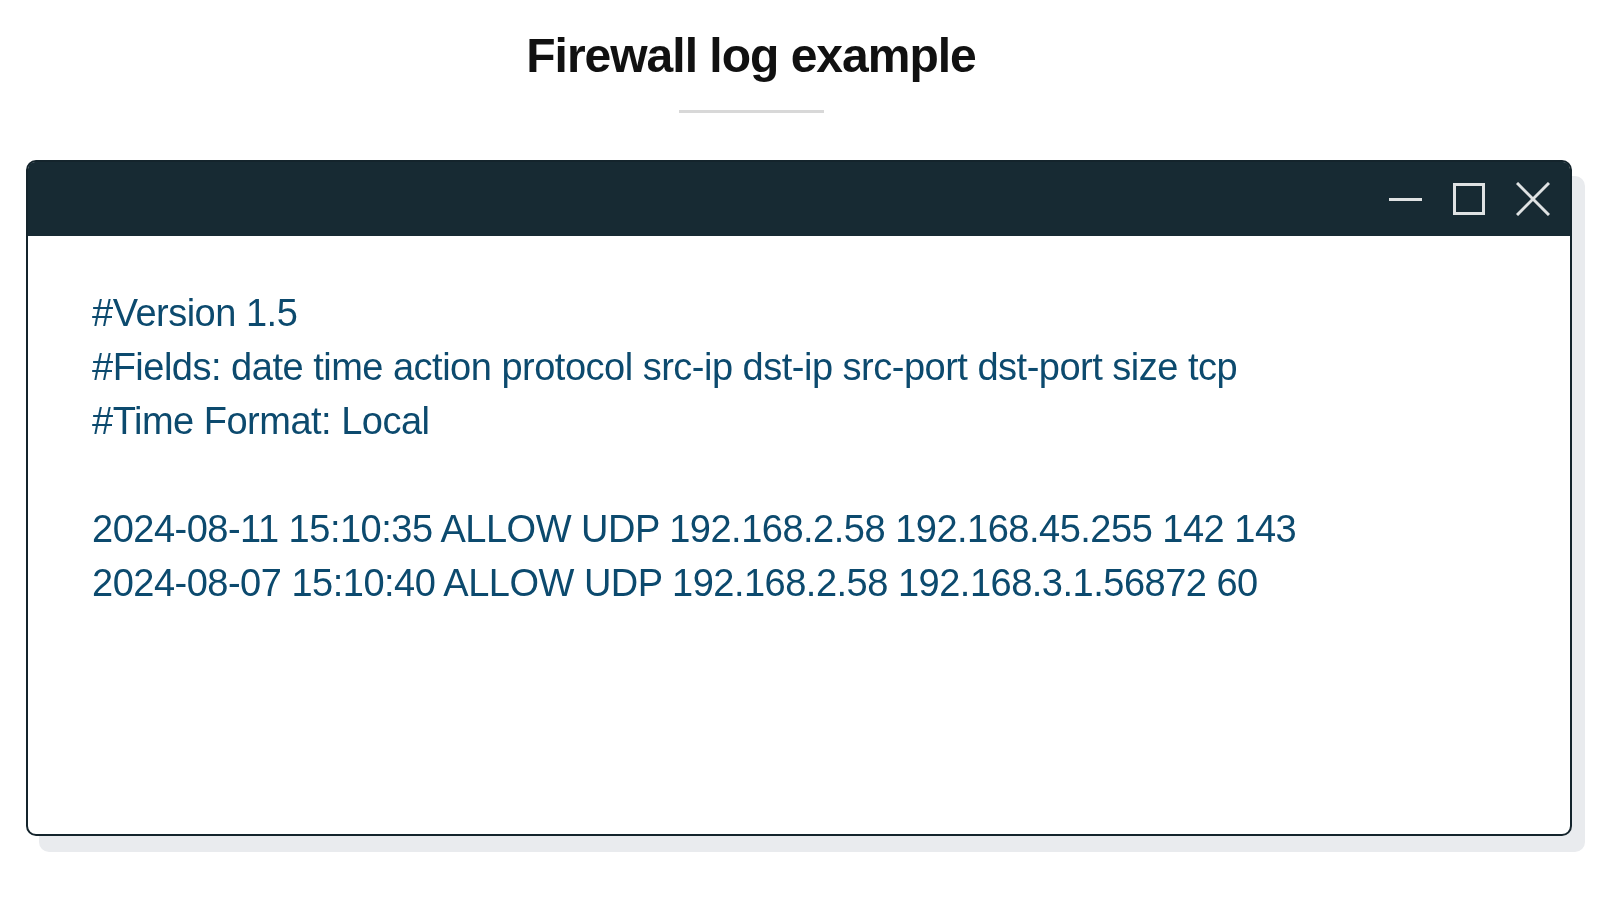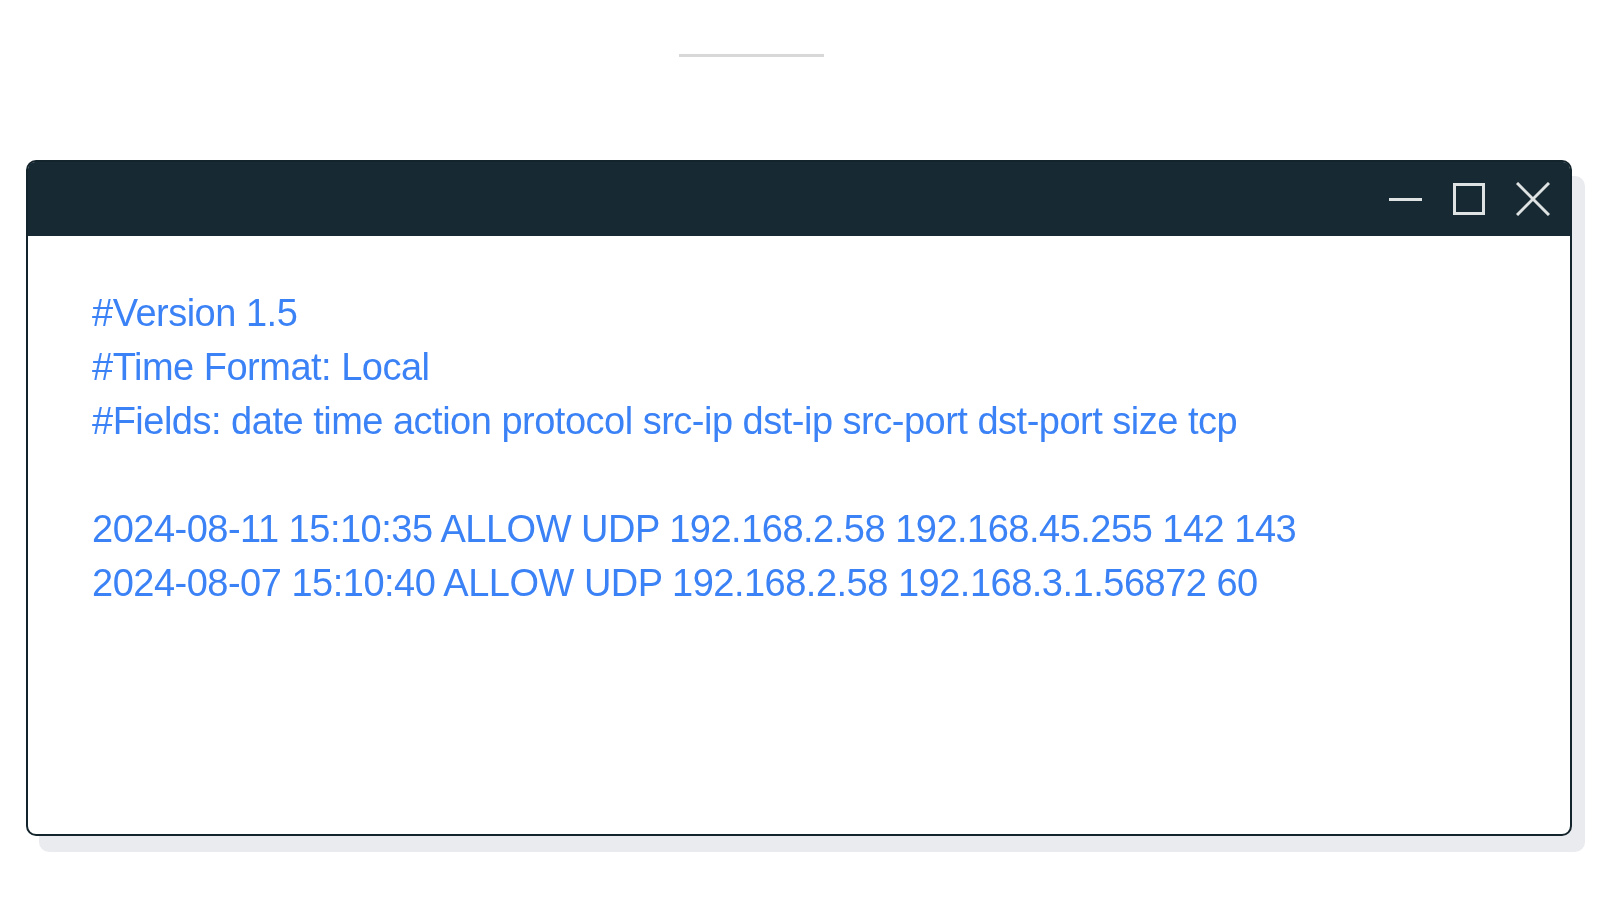--- a/index.html
+++ b/index.html
@@ -65,33 +65,34 @@
   .icon-maximize {
     width: 32px; height: 32px;
     border: 3px solid #dfe2e3;
     background: transparent;
   }
   .icon-close { display: block; }
 
   
   .window-body {
     padding: 50px 60px 0 64px;
-    color: #3b82f6;
+    color: #0c4a6e;
     font-size: 38px;
     line-height: 54px;
     letter-spacing: -0.5px;
     white-space: nowrap;
   }
   .log-line { height: 54px; }
   .log-gap  { height: 54px; }
 </style>
 </head>
 <body>
 
 <div class="page-header">
+  <div class="page-title">Firewall log example</div>
   <div class="title-divider"></div>
 </div>
 
 <div class="window">
 
   <div class="titlebar">
     <div class="ctrl-btn">
       <span class="icon-minimize"></span>
     </div>
     <div class="ctrl-btn">
@@ -100,20 +101,20 @@
     <div class="ctrl-btn">
       <svg class="icon-close" width="34" height="34" viewBox="0 0 34 34">
         <line x1="1" y1="1" x2="33" y2="33" stroke="#dfe2e3" stroke-width="3"></line>
         <line x1="33" y1="1" x2="1" y2="33" stroke="#dfe2e3" stroke-width="3"></line>
       </svg>
     </div>
   </div>
 
   <div class="window-body">
     <div class="log-line">#Version 1.5</div>
+    <div class="log-line">#Fields: date time action protocol src-ip dst-ip src-port dst-port size tcp</div>
     <div class="log-line">#Time Format: Local</div>
-    <div class="log-line">#Fields: date time action protocol src-ip dst-ip src-port dst-port size tcp</div>
     <div class="log-gap"></div>
     <div class="log-line">2024-08-11 15:10:35 ALLOW UDP 192.168.2.58 192.168.45.255 142 143</div>
     <div class="log-line">2024-08-07 15:10:40 ALLOW UDP 192.168.2.58 192.168.3.1.56872 60</div>
   </div>
 
 </div>
 
 </body></html>

